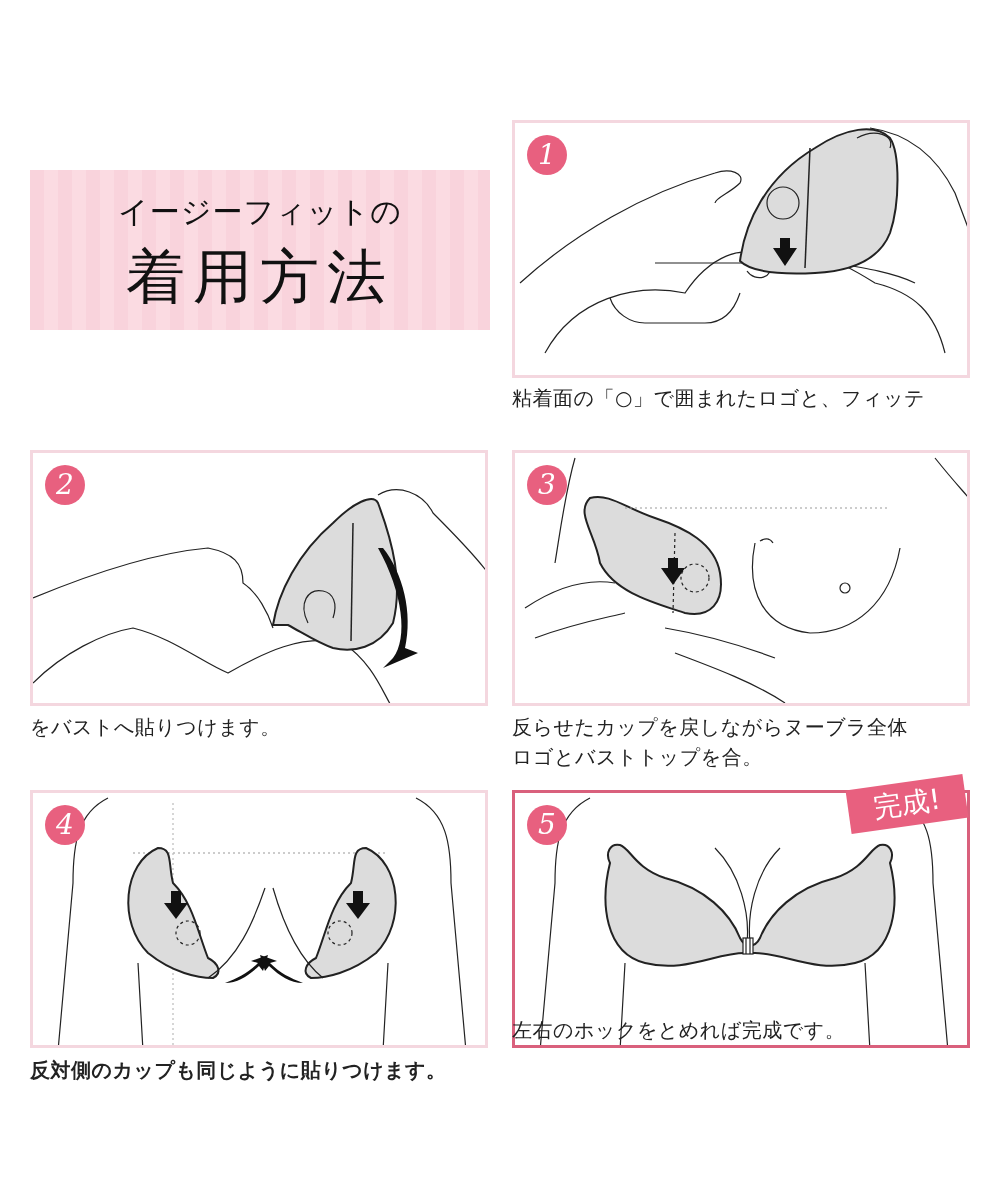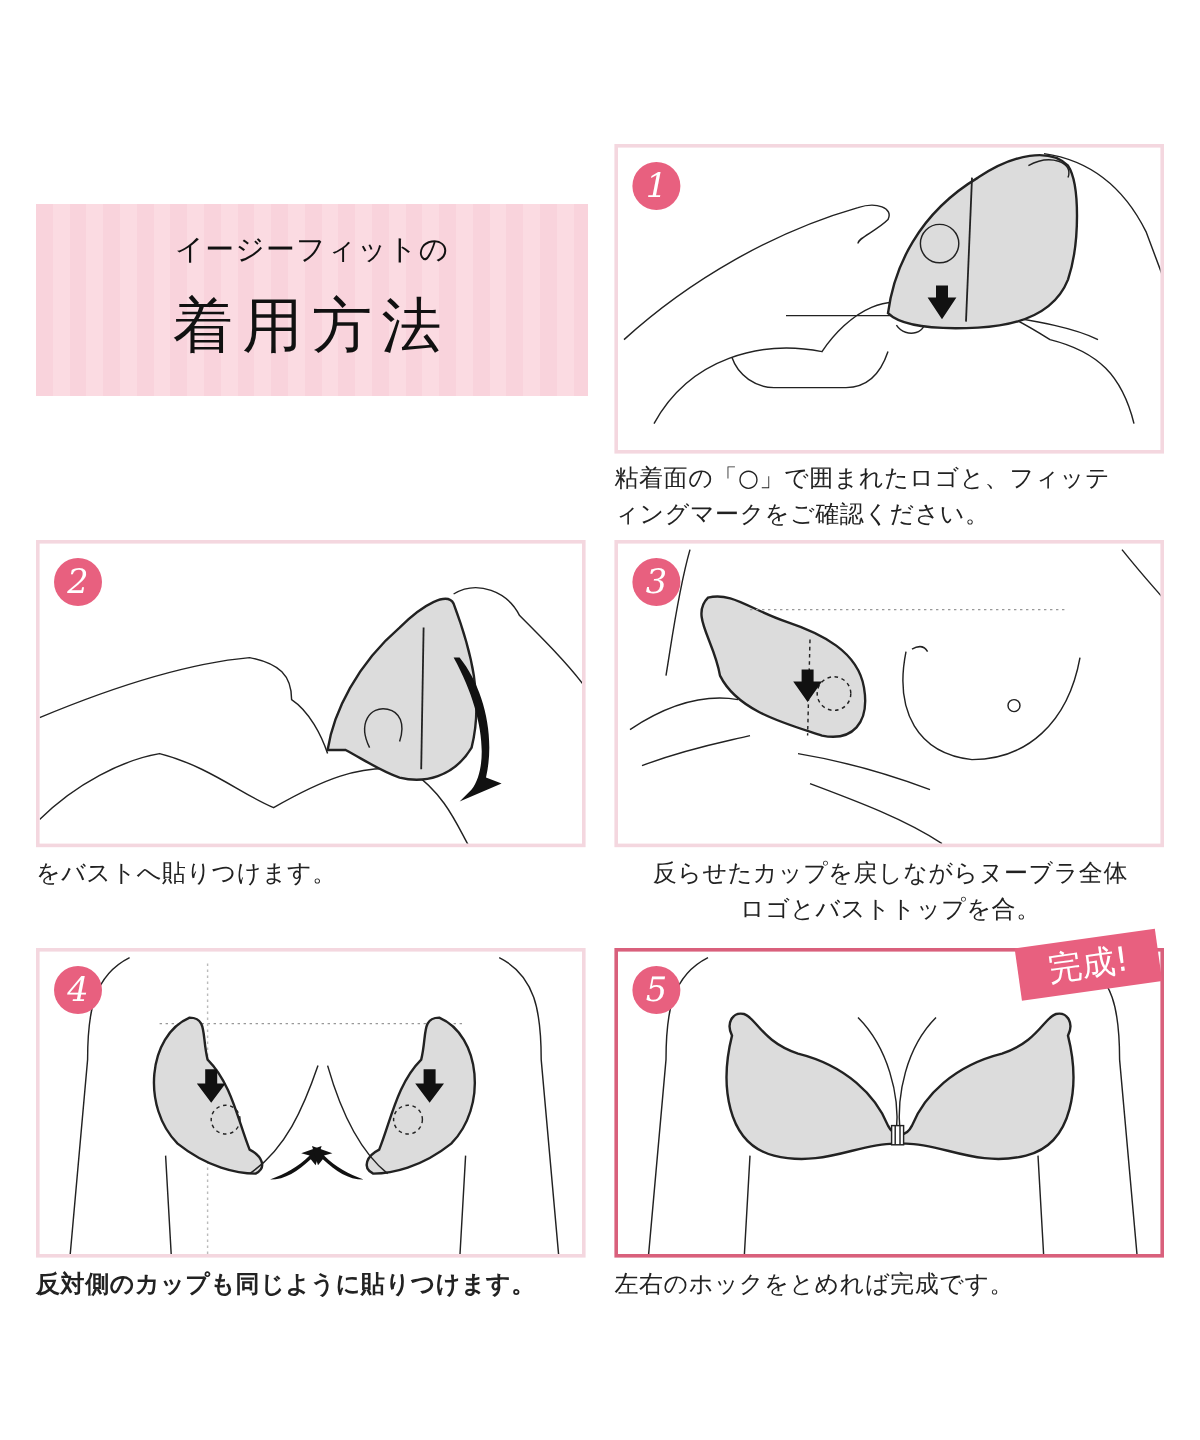--- a/index.html
+++ b/index.html
@@ -1,23 +1,23 @@
 <!DOCTYPE html>
 <html><head>
 <meta charset="utf-8">
 <style>
   html, body { margin:0; padding:0; background:#fff; }
   body { width:1000px; height:1200px; position:relative; overflow:hidden;
          font-family:"DejaVu Sans", sans-serif; color:#222; }
   .title-box { position:absolute; left:30px; top:170px; width:460px; height:160px;
     background: repeating-linear-gradient(90deg,#f9d3dc 0px,#f9d3dc 14px,#fbdbe2 14px,#fbdbe2 28px); }
   .title-sub { position:absolute; left:0; width:100%; top:22px; text-align:center;
-    font-family:"DejaVu Serif", serif; font-size:24px; color:#111; letter-spacing:1px; }
+    font-family:"DejaVu Serif", serif; font-size:30px; color:#111; letter-spacing:1px; }
   .title-main { position:absolute; left:0; width:100%; top:68px; text-align:center;
-    font-family:"DejaVu Serif", serif; font-size:50px; color:#111; letter-spacing:8px; }
+    font-family:"DejaVu Serif", serif; font-size:59px; color:#111; letter-spacing:8px; }
   .panel { position:absolute; border:3px solid #f4d7df; background:#fff; overflow:hidden; box-sizing:border-box; }
   .panel.final { border-color:#d9607c; }
   .badge { position:absolute; left:12px; top:12px; width:40px; height:40px; border-radius:50%;
     background:#e8607f; color:#fff; font-family:"DejaVu Serif", serif; font-style:italic;
     font-size:28px; line-height:40px; text-align:center; z-index:3; }
   .caption { position:absolute; font-size:20px; line-height:30px; color:#222; letter-spacing:0.5px; }
   .panel svg { position:absolute; left:0; top:0; }
   .kansei { position:absolute; left:848px; top:782px; width:118px; height:44px; background:#e8607f;
     color:#fff; font-size:28px; line-height:44px; text-align:center; transform:rotate(-8deg); z-index:5; }
 </style>
@@ -41,21 +41,20 @@
     <path d="M232 148 C240 160,260 155,255 140"></path>
     <path d="M225 138 C230 100,250 55,300 25 C330 5,360 0,375 15 C385 30,385 80,375 110 C365 135,340 148,300 150 C260 152,235 148,225 138 Z" fill="#dcdcdc" stroke-width="2"></path>
     <line x1="295" y1="25" x2="290" y2="145" stroke-width="1.5"></line>
     <circle cx="268" cy="80" r="16"></circle>
     <path d="M265 115 L275 115 L275 125 L282 125 L270 143 L258 125 L265 125 Z" fill="#111" stroke="none"></path>
     <path d="M342 15 C360 5,380 12,375 25"></path>
   </svg>
 </div>
 <div class="caption" style="left:512px;top:383px;width:460px;">
   <div>粘着面の「○」で囲まれたロゴと、フィッテ</div>
-  <div>ィングマークをご確認ください。</div>
 </div>
 
 <div class="panel" style="left:30px;top:450px;width:458px;height:256px;">
   <div class="badge">2</div>
   <svg width="458" height="256" fill="none" stroke="#222" stroke-width="1.2">
     <path d="M0 145 C60 120,120 100,175 95 C200 100,210 110,210 130 C225 140,235 160,240 175"></path>
     <path d="M0 230 C30 200,70 180,100 175 C140 185,170 210,195 220 C230 200,270 180,310 190 C340 210,350 240,360 256"></path>
     <path d="M240 172 C245 140,265 100,300 70 C320 50,340 40,345 50 C360 90,370 130,360 170 C345 195,320 200,300 195 C285 190,270 180,255 172 Z" fill="#dcdcdc" stroke-width="2"></path>
     <line x1="320" y1="70" x2="318" y2="188" stroke-width="1.5"></line>
     <path d="M275 170 C265 150,275 135,290 138 C300 140,305 150,300 165"></path>
@@ -76,21 +75,21 @@
     <circle cx="180" cy="125" r="14" stroke-dasharray="3,3"></circle>
     <path d="M153 105 L163 105 L163 115 L170 115 L158 132 L146 115 L153 115 Z" fill="#111" stroke="none"></path>
     <line x1="110" y1="55" x2="375" y2="55" stroke="#999" stroke-dasharray="2,3"></line>
     <path d="M240 90 C230 140,250 175,295 180 C340 180,375 150,385 95"></path>
     <path d="M245 88 C250 85,255 85,258 90"></path>
     <circle cx="330" cy="135" r="5"></circle>
     <path d="M10 155 C40 135,70 125,100 130 M20 185 C60 170,90 165,110 160 M150 175 C180 180,220 190,260 205 M160 200 C200 215,240 230,270 250"></path>
     <path d="M420 5 C440 30,450 40,458 50"></path>
   </svg>
 </div>
-<div class="caption" style="left:512px;top:712px;width:460px;text-align:center;">
+<div class="caption" style="left:512px;top:712px;width:460px;">
   <div>反らせたカップを戻しながらヌーブラ全体</div>
   <div>ロゴとバストトップを合。</div>
 </div>
 
 <div class="panel" style="left:30px;top:790px;width:458px;height:258px;">
   <div class="badge">4</div>
   <svg width="458" height="258" fill="none" stroke="#222" stroke-width="1.2">
     <path d="M75 5 C45 20,40 50,40 90 L25 258"></path>
     <path d="M383 5 C413 20,418 50,418 90 L433 258"></path>
     <line x1="100" y1="60" x2="355" y2="60" stroke="#999" stroke-dasharray="2,3"></line>
@@ -118,15 +117,15 @@
     <path d="M383 5 C413 20,418 50,418 90 L433 258"></path>
     <path d="M95 70 C90 60,95 50,105 52 C115 55,120 75,150 85 C190 95,215 120,225 145 C230 155,240 155,245 145 C255 120,280 95,320 85 C350 75,355 55,365 52 C375 50,380 60,375 70 C385 110,380 160,340 170 C300 180,270 160,240 160 L230 160 C200 160,170 180,130 170 C90 160,85 110,95 70 Z" fill="#dcdcdc" stroke-width="2"></path>
     <path d="M200 55 C225 80,235 120,232 150 M265 55 C240 80,232 120,235 150"></path>
     <rect x="228" y="145" width="10" height="16" fill="#fff"></rect>
     <line x1="231" y1="145" x2="231" y2="161"></line>
       <line x1="235" y1="145" x2="235" y2="161"></line>
     <path d="M110 170 L105 258 M350 170 L355 258"></path>
   </svg>
 </div>
 <div class="kansei">完成!</div>
-<div class="caption" style="left:512px;top:1055px;width:460px;">
+<div class="caption" style="left:512px;top:1015px;width:460px;">
   <div>左右のホックをとめれば完成です。</div>
 </div>
 
 </body></html>

